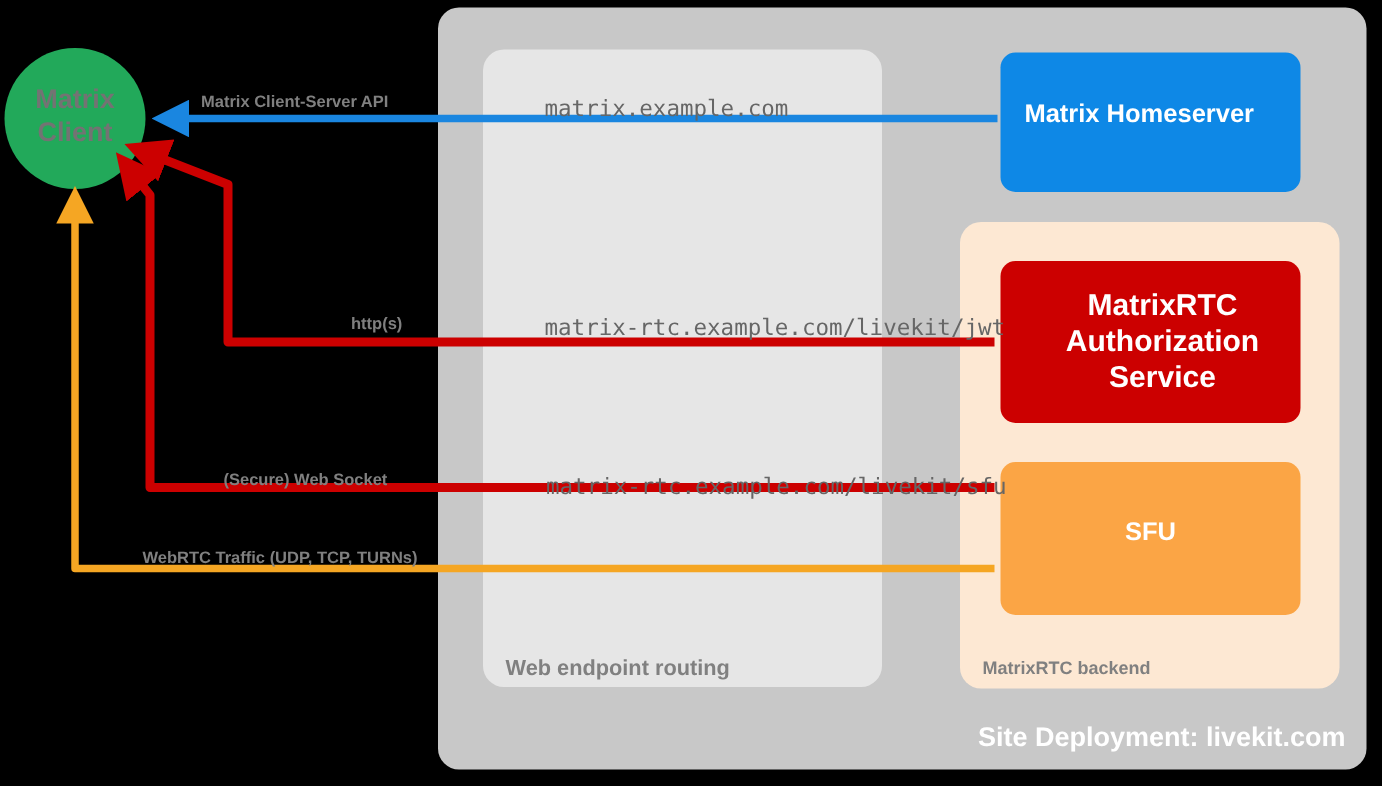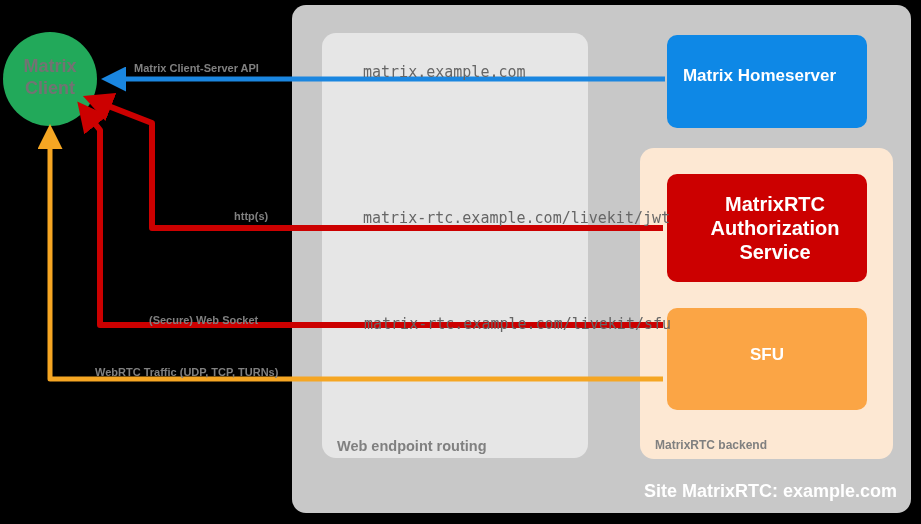--- a/index.html
+++ b/index.html
@@ -162,21 +162,21 @@
     <div>Authorization</div>
     <div>Service</div>
   </div>
 
   <div class="sfu-label">SFU</div>
 
   <div class="web-routing-caption">Web endpoint routing</div>
 
   <div class="backend-caption">MatrixRTC backend</div>
 
-  <div class="site-caption">Site MatrixRTC: example.com</div>
+  <div class="site-caption">Site Deployment: livekit.com</div>
 
   <div class="edge-label lbl-csapi">Matrix Client-Server API</div>
   <div class="endpoint-label ep-matrix">matrix.example.com</div>
 
   <div class="edge-label lbl-https">http(s)</div>
   <div class="endpoint-label ep-jwt">matrix-rtc.example.com/livekit/jwt</div>
 
   <div class="edge-label lbl-ws">(Secure) Web Socket</div>
   <div class="endpoint-label ep-sfu">matrix-rtc.example.com/livekit/sfu</div>
 

